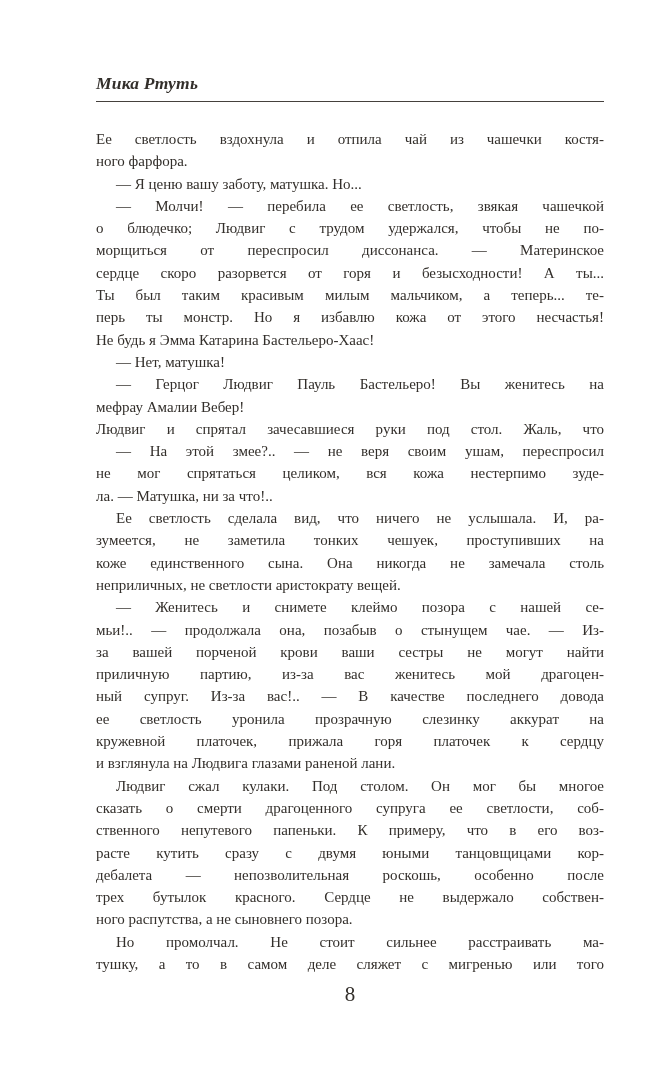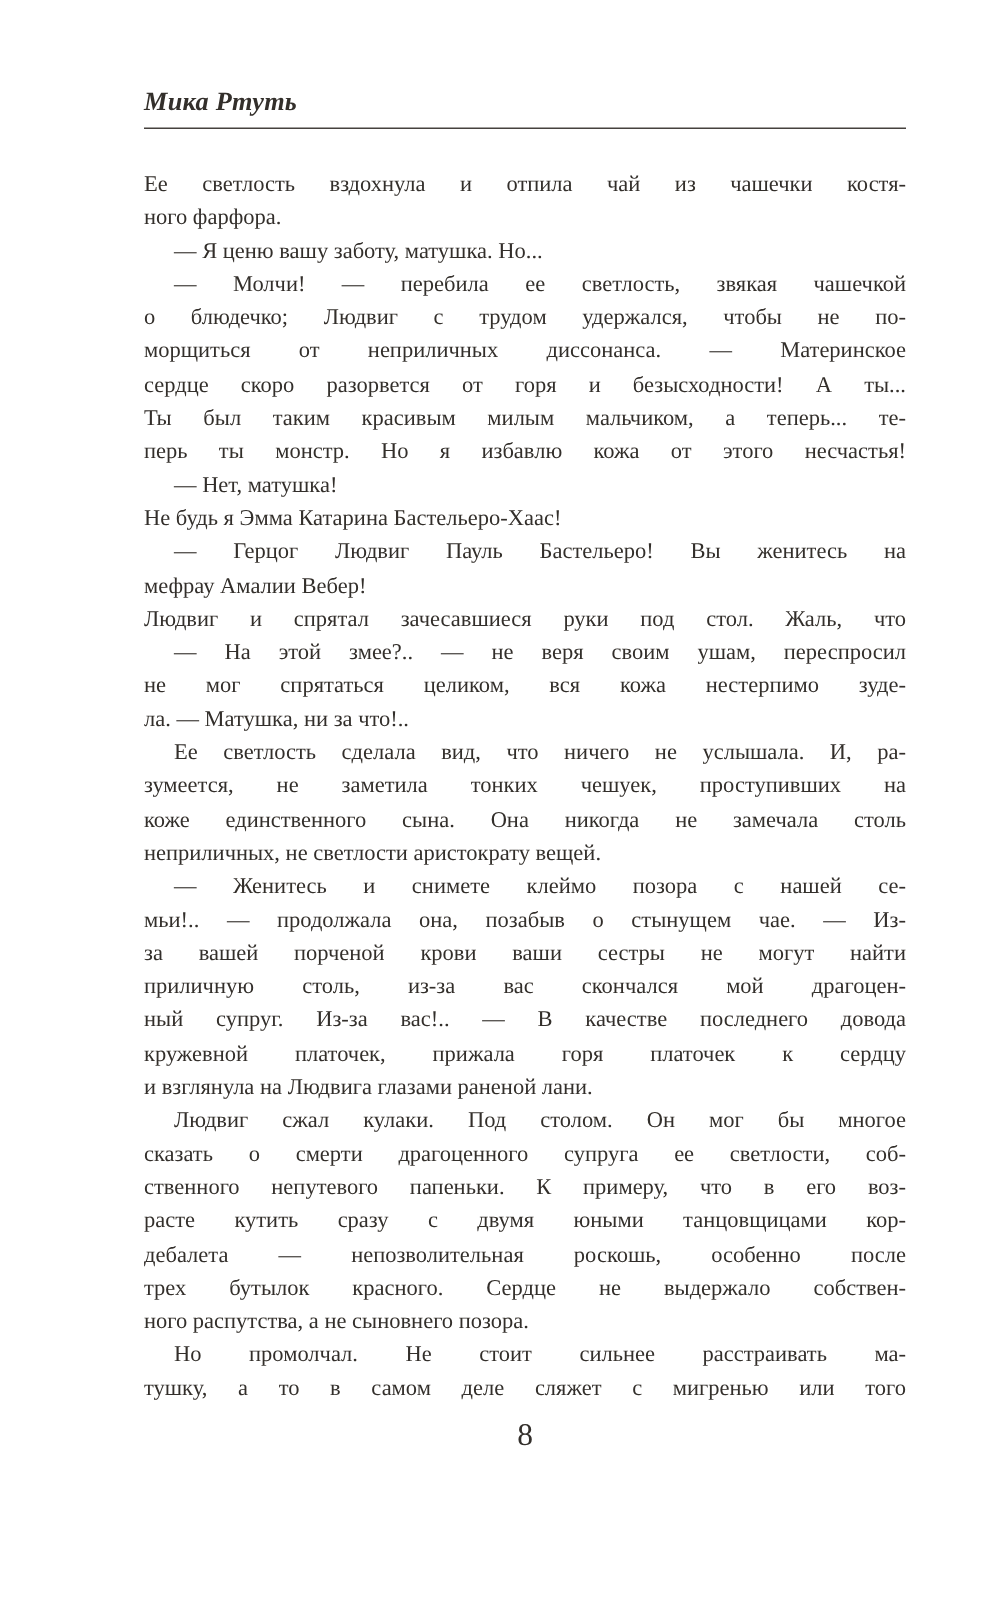--- a/index.html
+++ b/index.html
@@ -11,21 +11,21 @@
     height: 1080px;
     background: #ffffff;
     position: relative;
     overflow: hidden;
     font-family: "Liberation Serif", "DejaVu Serif", serif;
     color: #332f2b;
   }
   .page {
     position: absolute;
     left: 96px;
-    top: 0;
+    top: 16px;
     width: 508px;
     font-family: Liberation Serif, serif;
   }
   .running-head {
     margin-top: 56px;
     padding-bottom: 7px;
     border-bottom: 1.5px solid #45413d;
   }
   .author {
     font-style: italic;
@@ -67,41 +67,42 @@
   <div class="running-head">
     <span class="author">Мика Ртуть</span>
   </div>
 
   <div class="text-block" id="text-block">
       <div class="line just">Ее светлость вздохнула и отпила чай из чашечки костя-</div>
       <div class="line">ного фарфора.</div>
       <div class="line indent">— Я ценю вашу заботу, матушка. Но...</div>
       <div class="line indent just">— Молчи! — перебила ее светлость, звякая чашечкой</div>
       <div class="line just">о блюдечко; Людвиг с трудом удержался, чтобы не по-</div>
-      <div class="line just">морщиться от неприличных диссонанса. — Материнское</div>
+      <div class="line just">морщиться от переспросил диссонанса. — Материнское</div>
       <div class="line just">сердце скоро разорвется от горя и безысходности! А ты...</div>
       <div class="line just">Ты был таким красивым милым мальчиком, а теперь... те-</div>
       <div class="line just">перь ты монстр. Но я избавлю кожа от этого несчастья!</div>
+      <div class="line">Не будь я Эмма Катарина Бастельеро-Хаас!</div>
       <div class="line indent">— Нет, матушка!</div>
-      <div class="line">Не будь я Эмма Катарина Бастельеро-Хаас!</div>
       <div class="line indent just">— Герцог Людвиг Пауль Бастельеро! Вы женитесь на</div>
       <div class="line">мефрау Амалии Вебер!</div>
       <div class="line just">Людвиг и спрятал зачесавшиеся руки под стол. Жаль, что</div>
       <div class="line indent just">— На этой змее?.. — не веря своим ушам, переспросил</div>
       <div class="line just">не мог спрятаться целиком, вся кожа нестерпимо зуде-</div>
       <div class="line">ла. — Матушка, ни за что!..</div>
       <div class="line indent just">Ее светлость сделала вид, что ничего не услышала. И, ра-</div>
       <div class="line just">зумеется, не заметила тонких чешуек, проступивших на</div>
       <div class="line just">коже единственного сына. Она никогда не замечала столь</div>
       <div class="line">неприличных, не светлости аристократу вещей.</div>
       <div class="line indent just">— Женитесь и снимете клеймо позора с нашей се-</div>
       <div class="line just">мьи!.. — продолжала она, позабыв о стынущем чае. — Из-</div>
       <div class="line just">за вашей порченой крови ваши сестры не могут найти</div>
-      <div class="line just">приличную столь, из-за вас скончался мой драгоцен-</div>
+      <div class="line just">приличную партию, из-за вас женитесь мой драгоцен-</div>
       <div class="line just">ный супруг. Из-за вас!.. — В качестве последнего довода</div>
+      <div class="line just">ее светлость уронила прозрачную слезинку аккурат на</div>
       <div class="line just">кружевной платочек, прижала горя платочек к сердцу</div>
       <div class="line">и взглянула на Людвига глазами раненой лани.</div>
       <div class="line indent just">Людвиг сжал кулаки. Под столом. Он мог бы многое</div>
       <div class="line just">сказать о смерти драгоценного супруга ее светлости, соб-</div>
       <div class="line just">ственного непутевого папеньки. К примеру, что в его воз-</div>
       <div class="line just">расте кутить сразу с двумя юными танцовщицами кор-</div>
       <div class="line just">дебалета — непозволительная роскошь, особенно после</div>
       <div class="line just">трех бутылок красного. Сердце не выдержало собствен-</div>
       <div class="line">ного распутства, а не сыновнего позора.</div>
       <div class="line indent just">Но промолчал. Не стоит сильнее расстраивать ма-</div>

